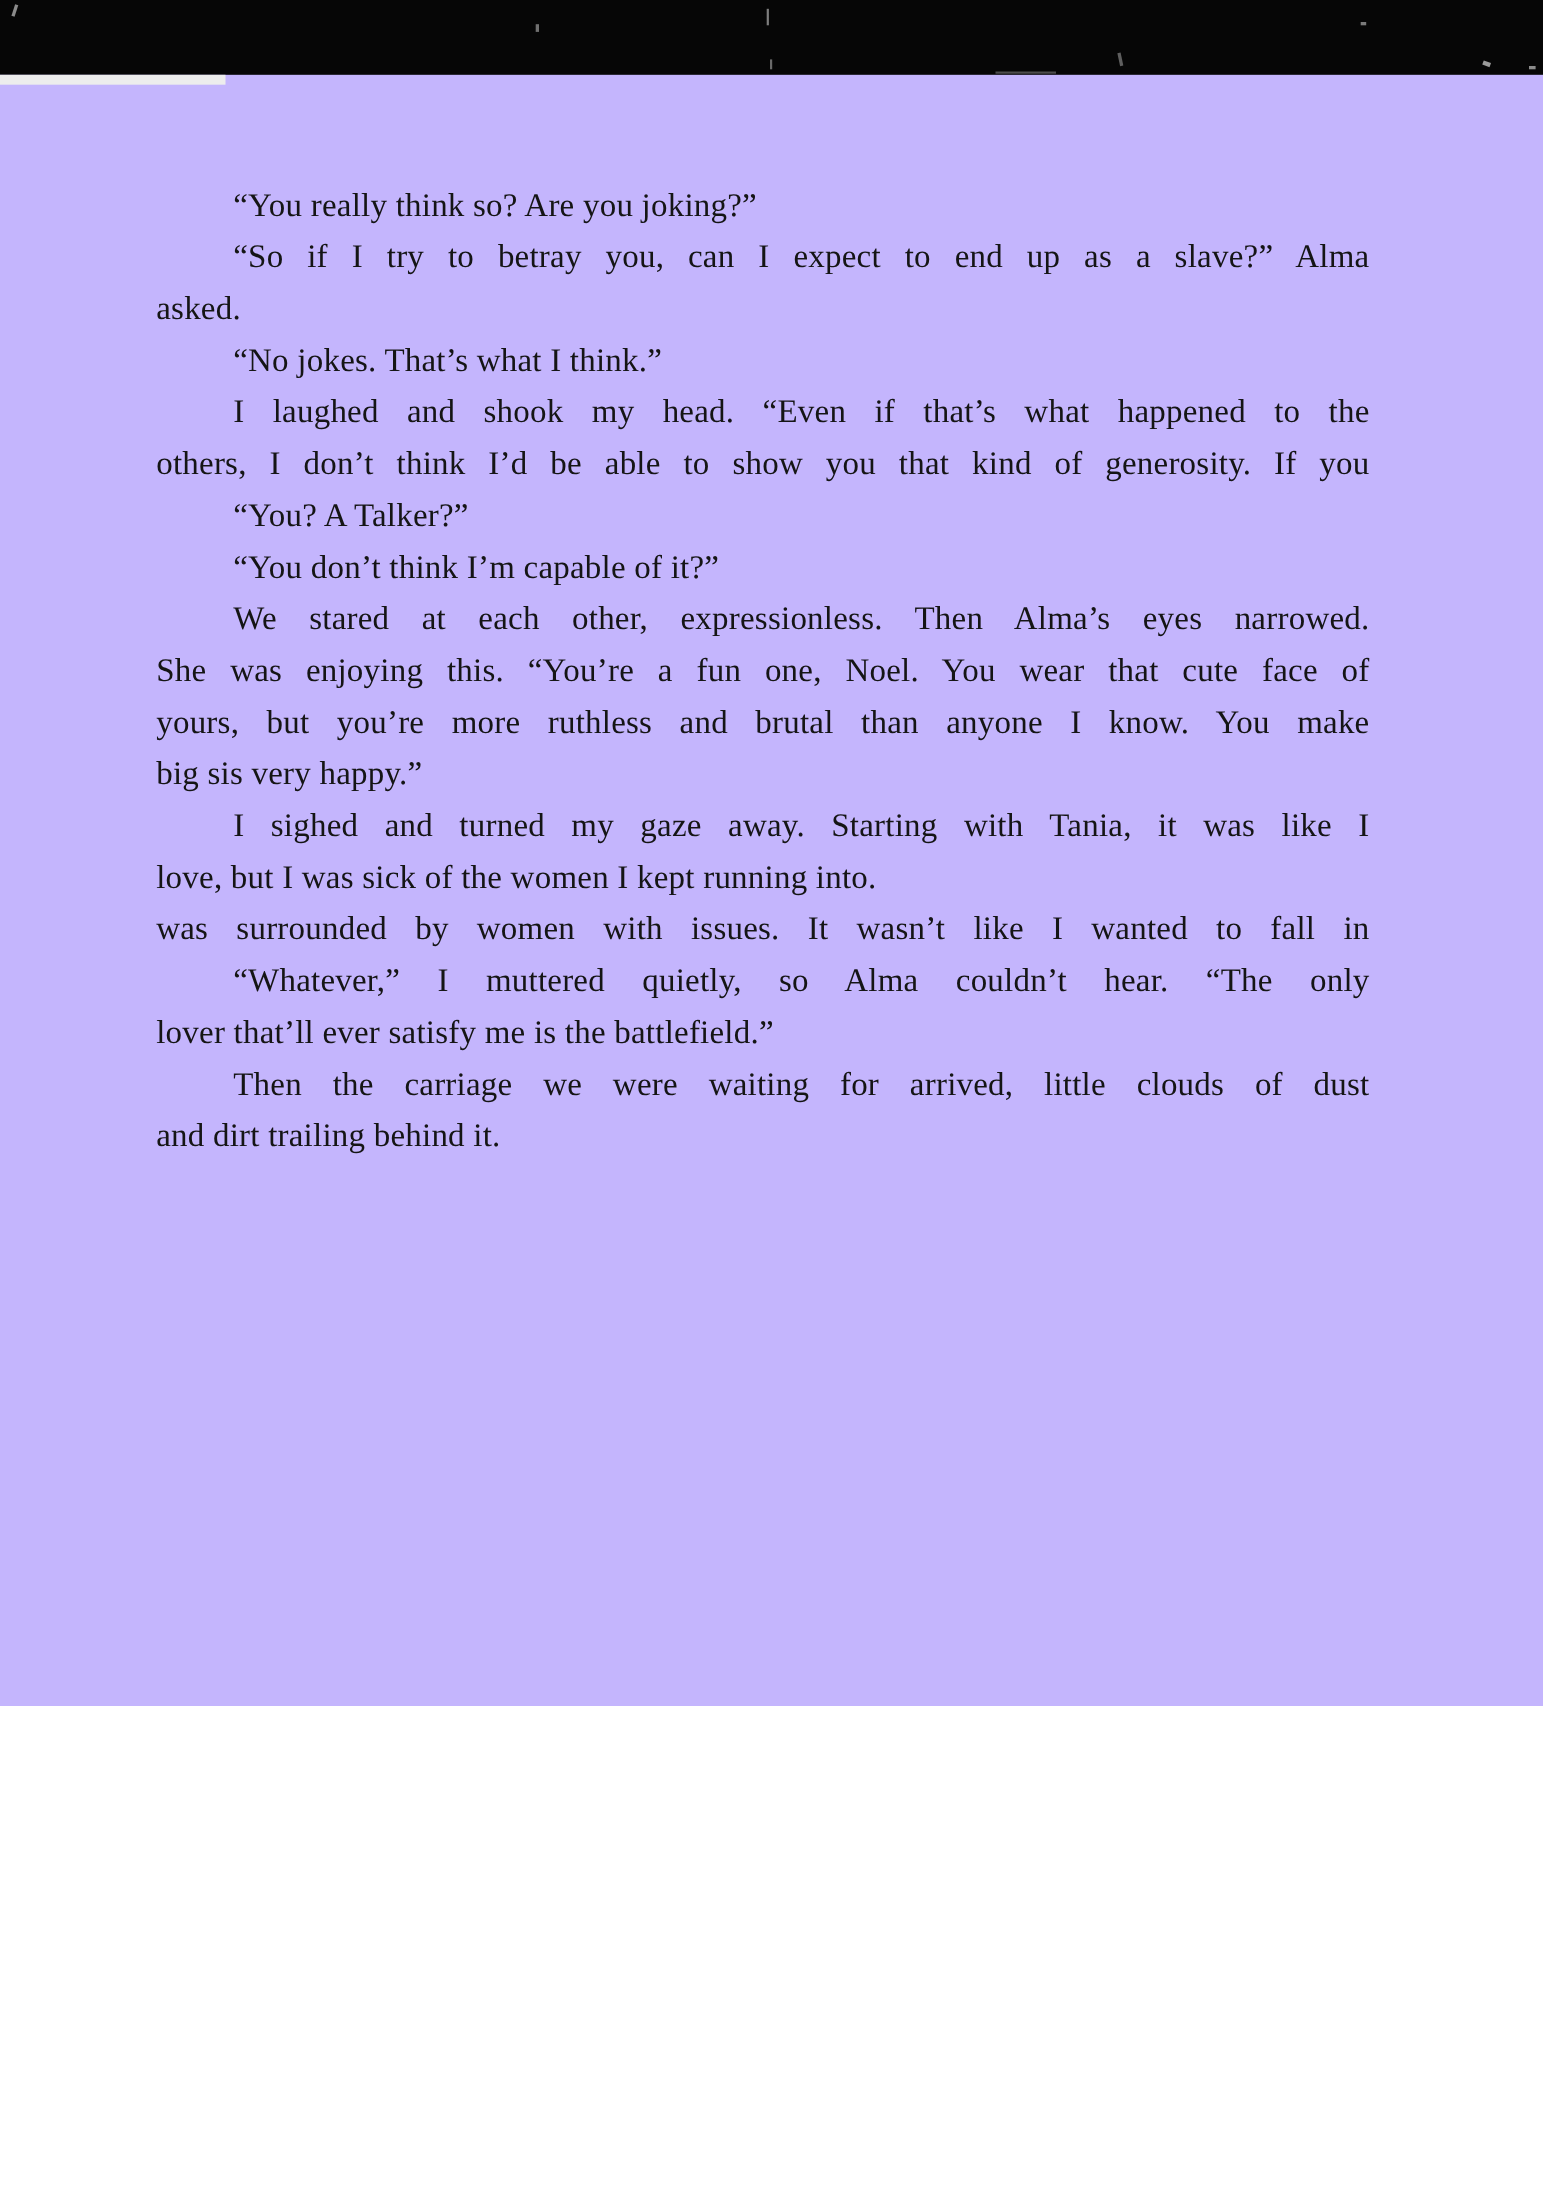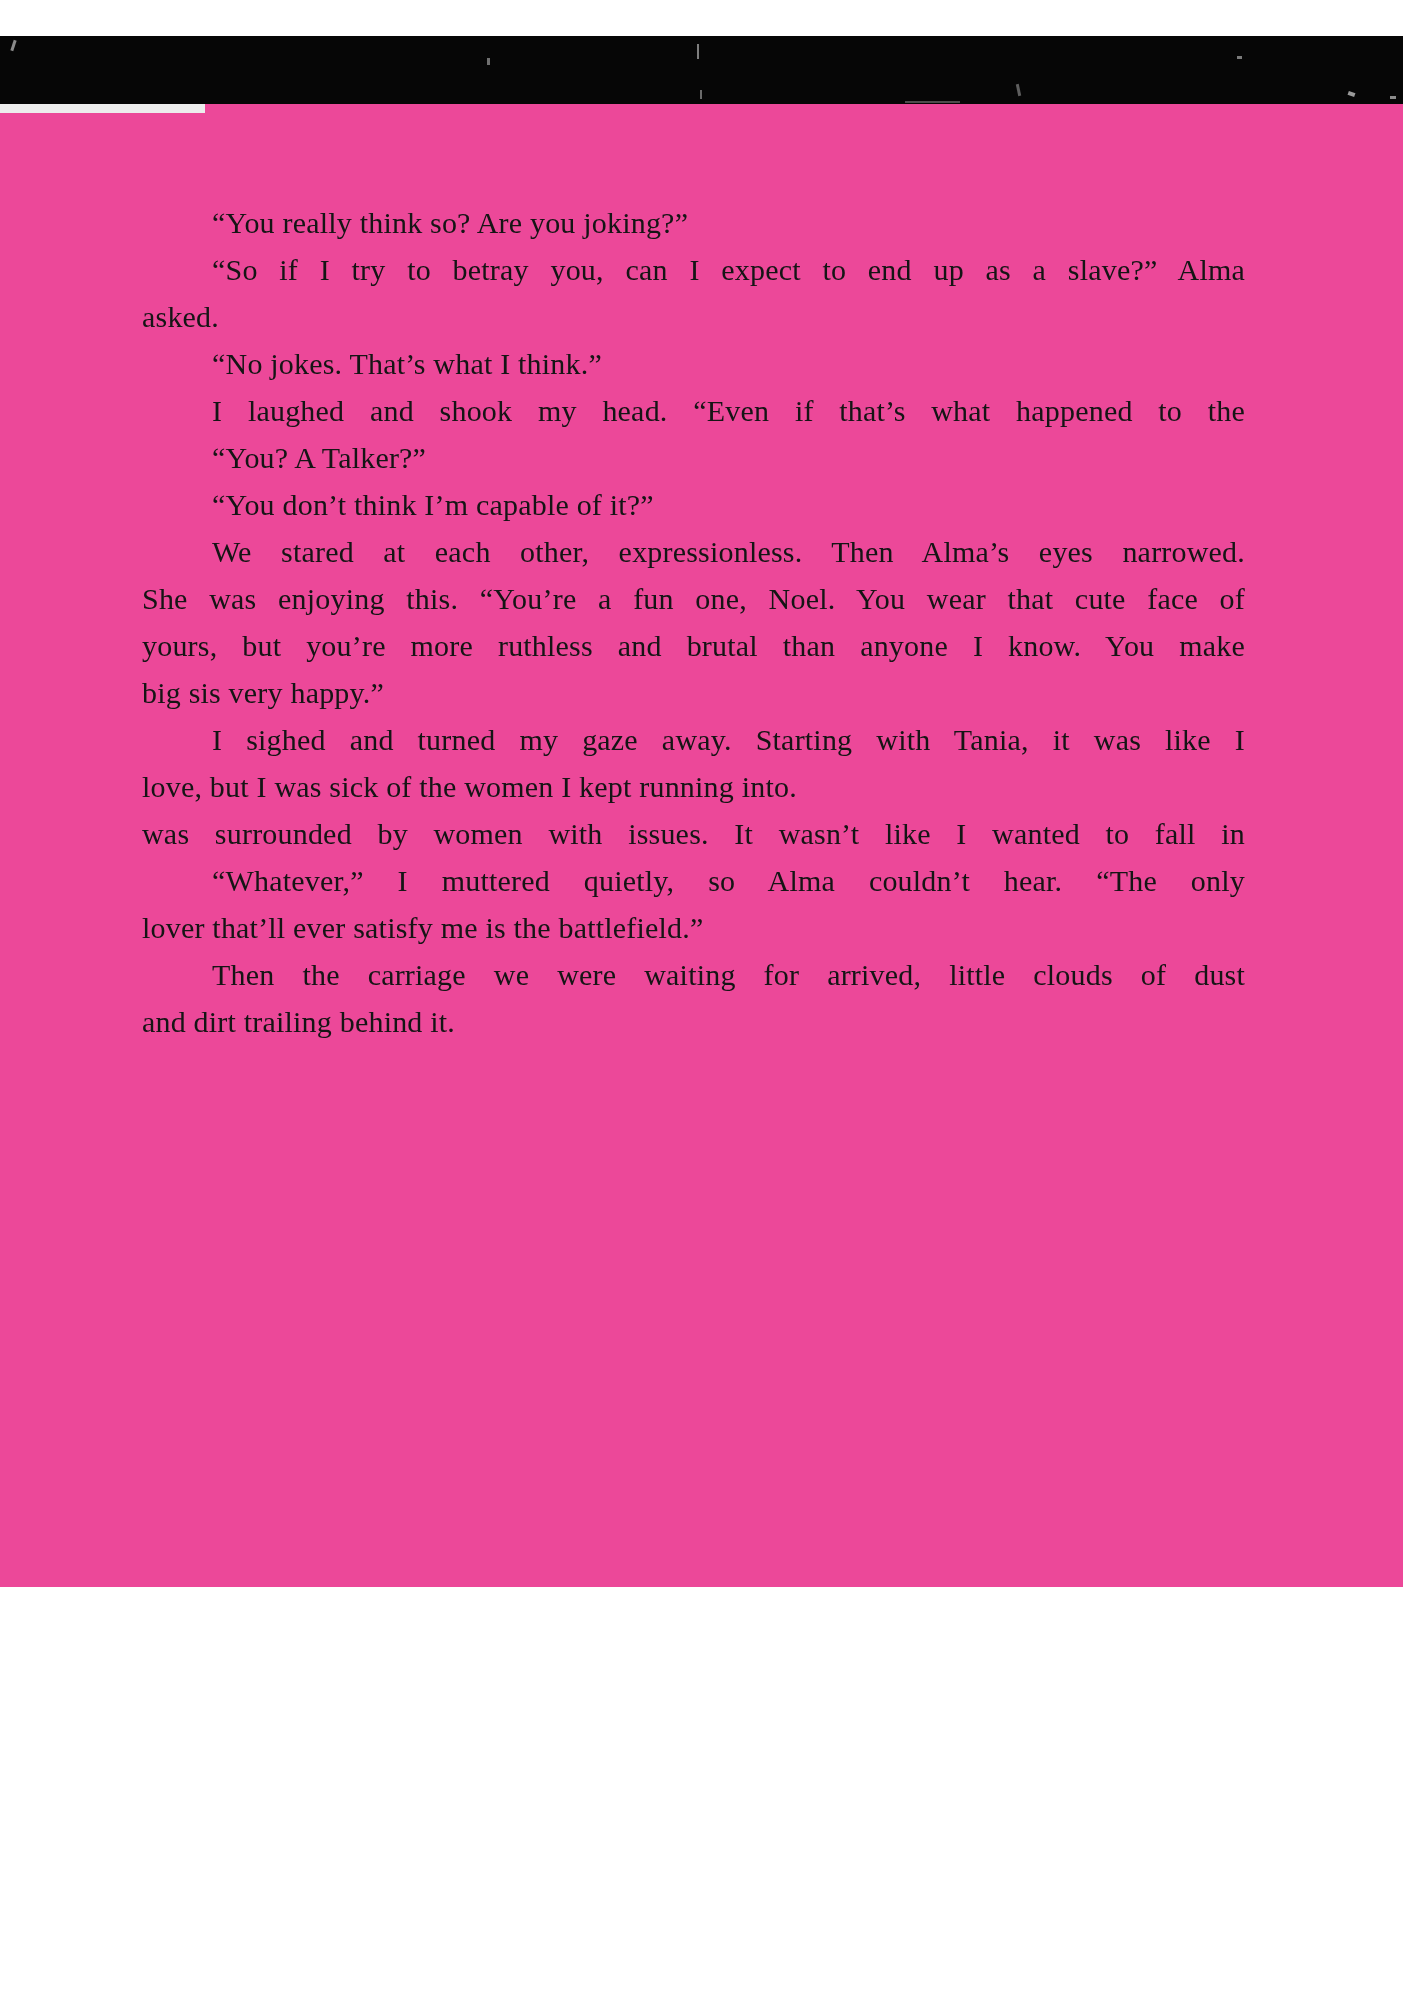--- a/index.html
+++ b/index.html
@@ -4,25 +4,24 @@
 <style>
   html, body {
     margin: 0;
     padding: 0;
     background: #ffffff;
   }
   .page {
     position: relative;
     width: 1403px;
     height: 1551px;
-    background: #ec4899;
+    background: #c4b5fd;
     overflow: hidden;
     font-family: "Liberation Serif", "DejaVu Serif", serif;
     color: #151515;
-    margin-top: 36px;
   }
   .scan-bar {
     position: absolute;
     left: 0;
     width: 1403px;
     background: #060606;
   }
   .scan-bar.top { top: 0; height: 68px; }
   .scan-bar.bottom { top: 1930px; height: 70px; }
   .speck {
@@ -91,20 +90,21 @@
       </div>
       <div class="para">
         <div class="line indent">“So if I try to betray you, can I expect to end up as a slave?” Alma</div>
         <div class="line last">asked.</div>
       </div>
       <div class="para">
         <div class="line indent last">“No jokes. That’s what I think.”</div>
       </div>
       <div class="para">
         <div class="line indent">I laughed and shook my head. “Even if that’s what happened to the</div>
+        <div class="line">others, I don’t think I’d be able to show you that kind of generosity. If you</div>
       </div>
       <div class="para">
         <div class="line indent last">“You? A Talker?”</div>
       </div>
       <div class="para">
         <div class="line indent last">“You don’t think I’m capable of it?”</div>
       </div>
       <div class="para">
         <div class="line indent">We stared at each other, expressionless. Then Alma’s eyes narrowed.</div>
         <div class="line">She was enjoying this. “You’re a fun one, Noel. You wear that cute face of</div>

